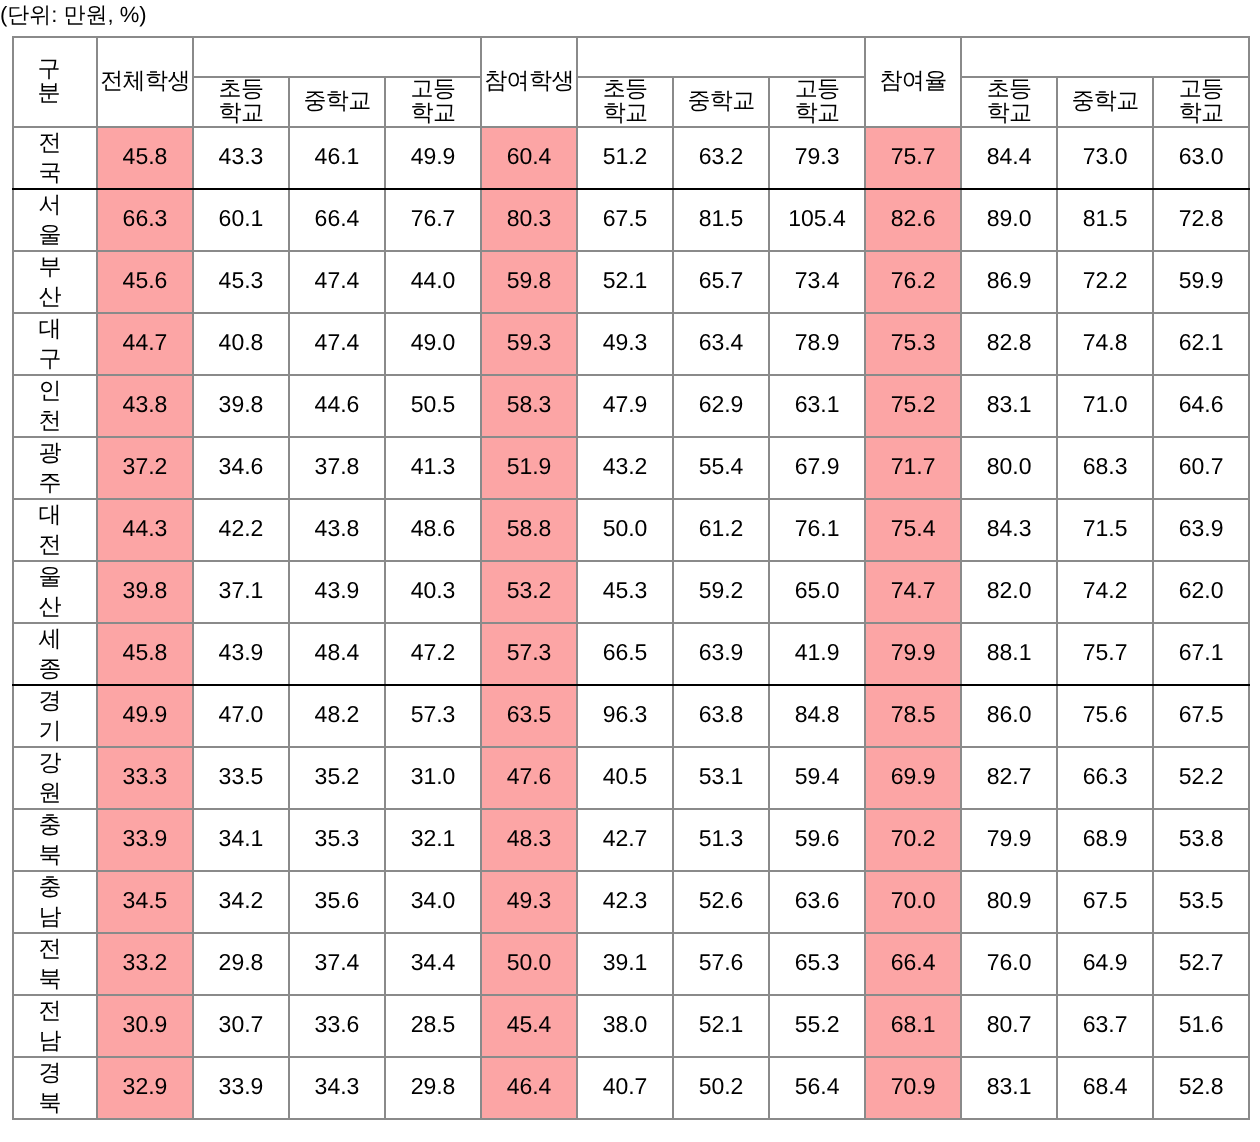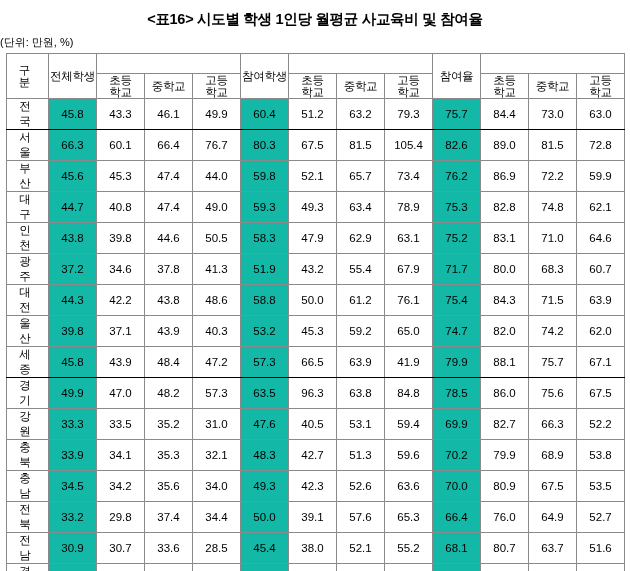--- a/index.html
+++ b/index.html
@@ -75,21 +75,21 @@
     text-align: left;
     padding-left: 7px;
     letter-spacing: 5px;
     font-size: 11.5px;
   }
   td.num {
     text-align: center;
     font-size: 11.5px;
   }
   td.shade {
-    background: #14b8a6;
+    background: #fca5a5;
   }
   tr.nation td {
     font-weight: normal;
   }
   tr.nation {
     border-bottom: 1.2px solid #000;
   }
   tr.nation td {
     border-bottom: 1.2px solid #000;
   }
@@ -99,21 +99,20 @@
   .hdr-row1 th { height: 22px; }
   .hdr-row2 th { height: 30px; }
   col.c-region { width: 42px; }
   col.c-val { width: 48px; }
 </style>
 </head>
 <body>
 
 <div class="page">
 
-  <div class="title">&lt;표16&gt;  시도별 학생 1인당 월평균 사교육비 및 참여율</div>
 
   <div class="unit">(단위: 만원, %)</div>
 
   <table class="main">
     <colgroup>
       <col class="c-region">
       <col class="c-val">
         <col class="c-val">
         <col class="c-val">
         <col class="c-val">

